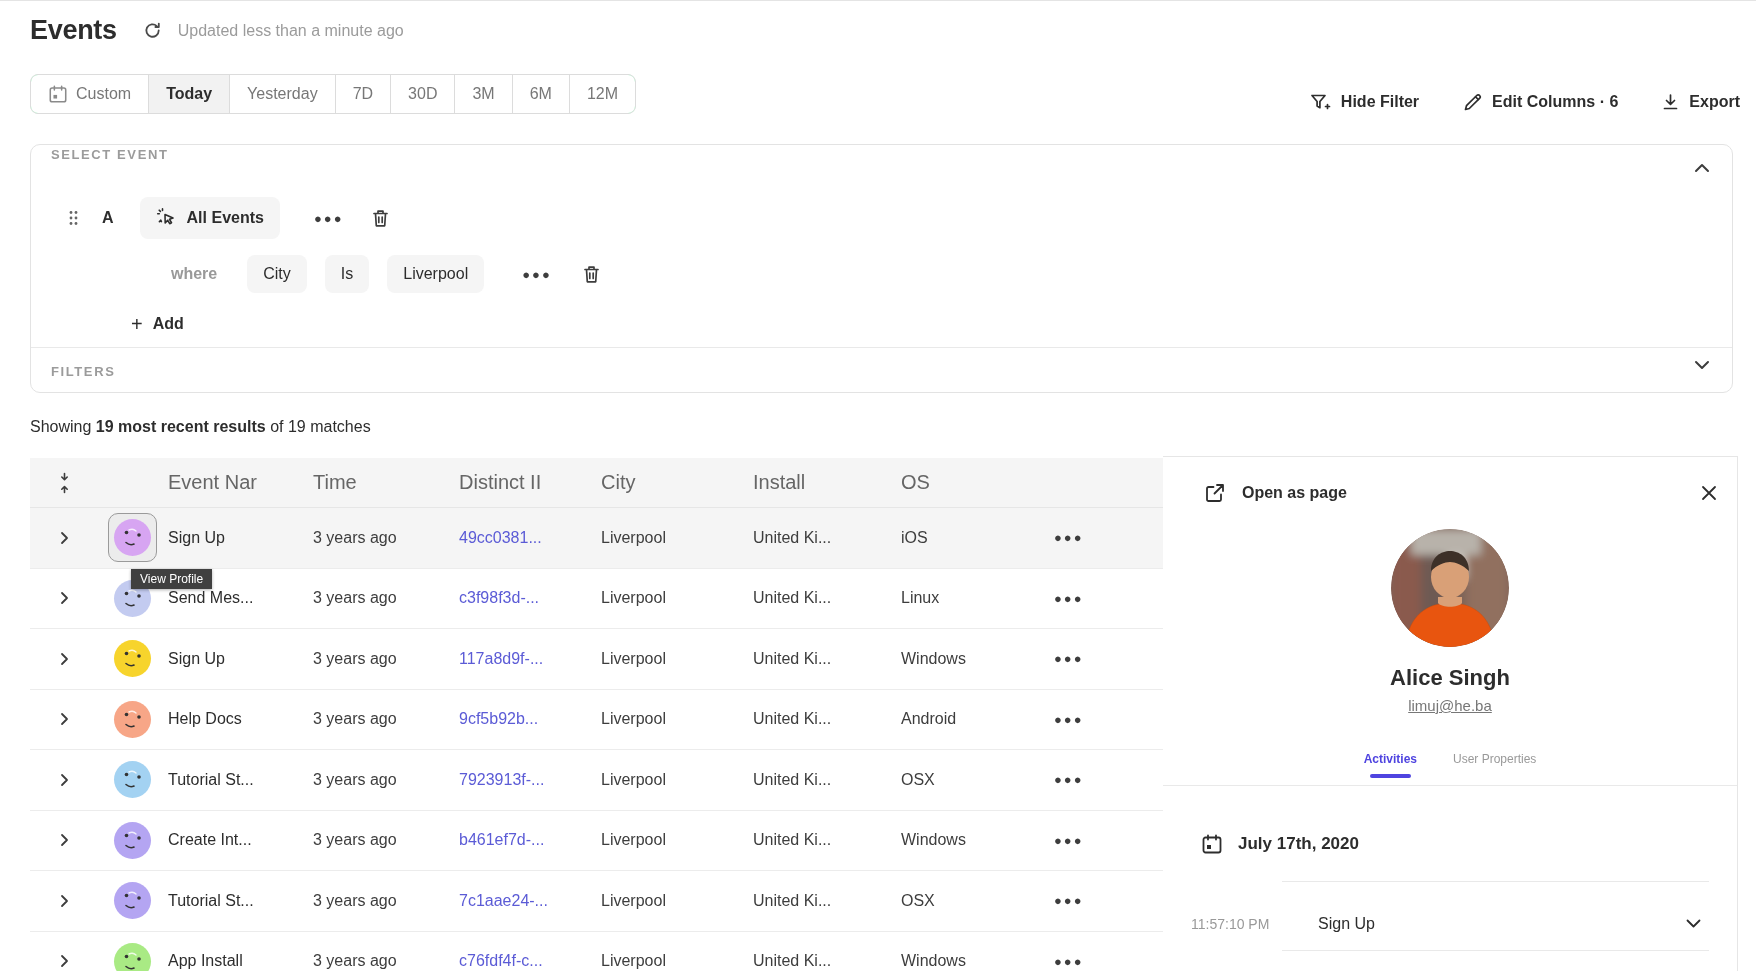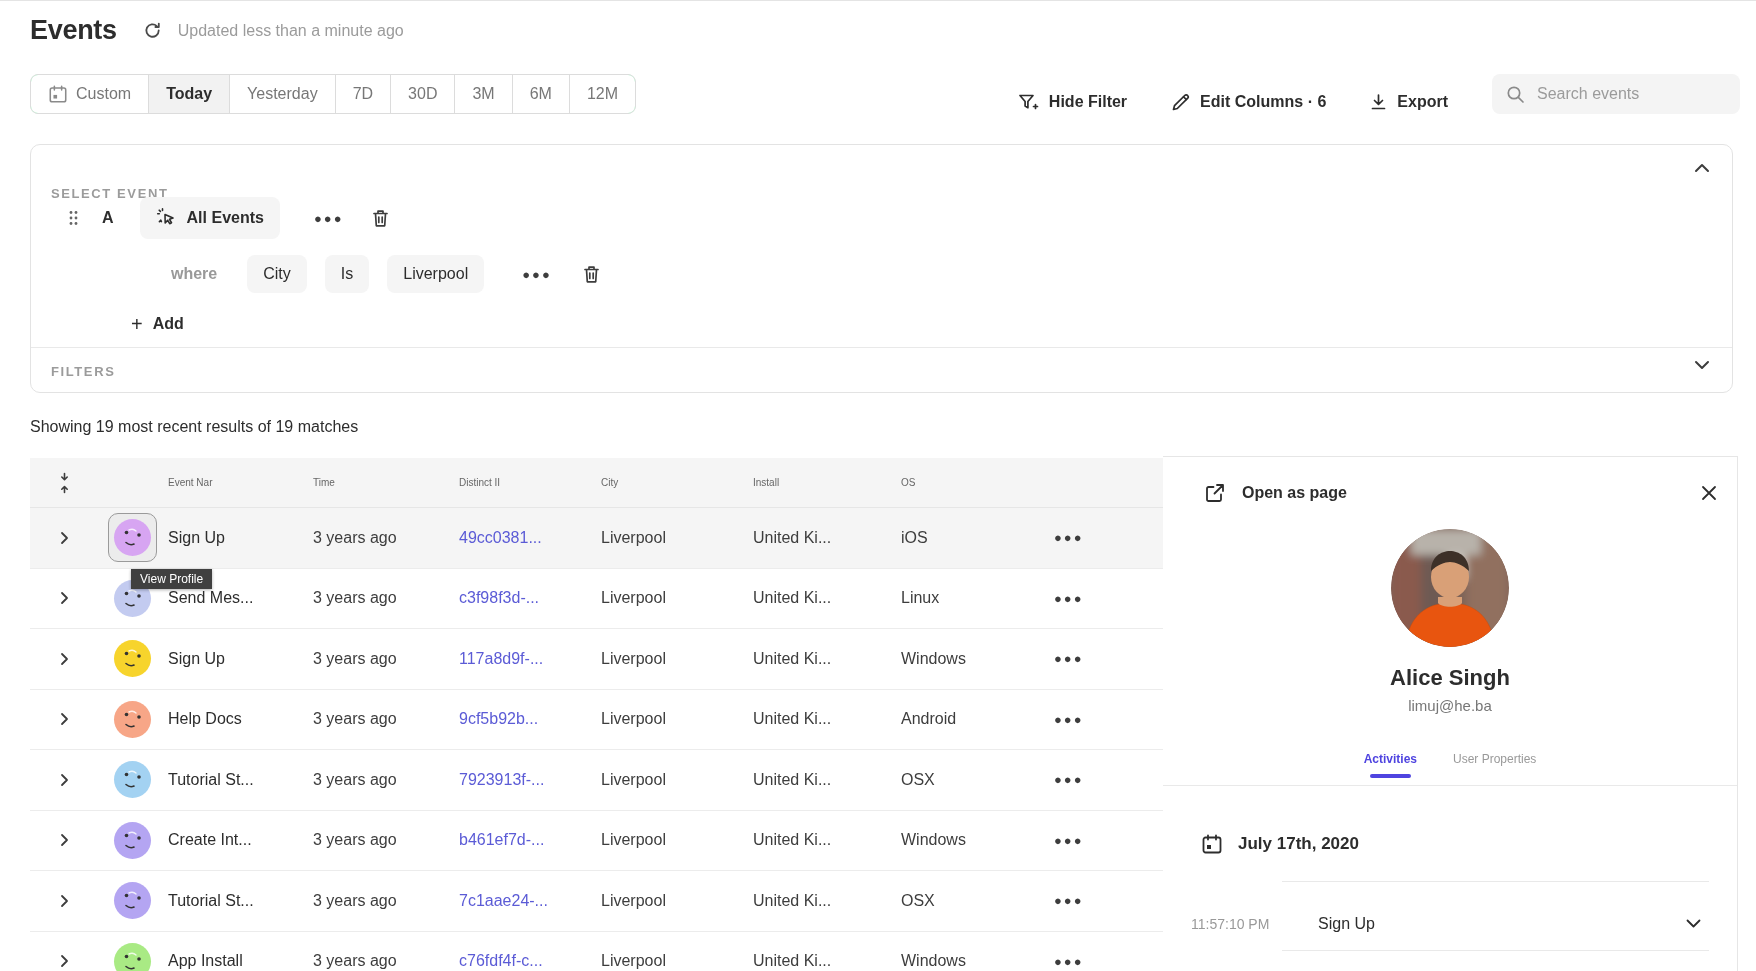--- a/index.html
+++ b/index.html
@@ -26,21 +26,21 @@
   .right-tools { display:flex; align-items:center; gap:44px; }
   .tool-btn { display:flex; align-items:center; gap:10px; font-size:16px; font-weight:600; color:#2d2d2d; cursor:pointer; white-space:nowrap;margin-top:16px; }
   .search-box { display:flex; align-items:center; gap:12px; width:248px; height:40px; background:#f4f4f4; border-radius:8px; padding:0 14px; }
   .search-box input { border:none; outline:none; background:transparent; font-size:16px; color:#2d2d2d; width:100%; font-family:"Liberation Sans",sans-serif; }
   .search-box input::placeholder { color:#9b9b9b; }
   .search-box .icon { color:#8a8a8a; }
 
   
   .query-panel { position:absolute; left:30px; top:143px; width:1703px; height:249px; border:1px solid #e3e3e3; border-radius:10px; background:#fff; }
   .section-label { font-size:13px; letter-spacing:1.6px; color:#9b9b9b; font-weight:600; }
-  .qp-head { position:absolute; left:20px; top:2px;margin-top:39px; }
+  .qp-head { position:absolute; left:20px; top:2px; }
   .qp-collapse { position:absolute; right:22px; top:18px; color:#3d3d3d; cursor:pointer; }
   .event-row { position:absolute; left:38px; top:52px; display:flex; align-items:center; }
   .drag-handle { color:#666; cursor:grab; margin-right:24px; }
   .step-letter { font-size:16px; font-weight:600; margin-right:26px; }
   .chip { display:inline-flex; align-items:center; gap:9px; background:#f5f5f5; border-radius:8px; padding:10px 16px; font-size:16px; cursor:pointer; white-space:nowrap; }
   .chip.bold { font-weight:700; }
   .dots-btn { font-size:13px; letter-spacing:2px; font-weight:700; color:#3d3d3d; cursor:pointer; padding:0 6px; }
   .trash-btn { color:#3d3d3d; cursor:pointer; }
   .event-row .dots-btn { margin:0 22px 0 28px; }
   .where-row { position:absolute; left:140px; top:110px; display:flex; align-items:center; }
@@ -48,25 +48,25 @@
   .where-row .chip { margin-right:18px; }
   .where-row .dots-btn { margin:0 24px 0 14px; }
   .add-row { position:absolute; left:100px; top:169px; display:flex; align-items:center; gap:10px; font-size:16px; font-weight:600; cursor:pointer; }
   .add-plus { font-size:20px; font-weight:400; line-height:1; color:#2d2d2d; }
   .qp-divider { position:absolute; left:0; right:0; top:202px; border-top:1px solid #e9e9e9; }
   .filters-label { position:absolute; left:20px; top:219px; }
   .filters-collapse { position:absolute; right:22px; top:215px; color:#3d3d3d; cursor:pointer; }
 
   
   .results-line { position:absolute; left:30px; top:417px; font-size:16px; color:#2d2d2d; }
-  .results-line b { font-weight:400; }
+  .results-line b { font-weight:700; }
 
   
   .table-wrap { position:absolute; left:30px; top:457px; width:1133px; }
-  .thead { display:flex; align-items:center; height:50px; background:#f5f5f5; font-size:10px; color:#666; border-bottom:1px solid #e6e6e6; }
+  .thead { display:flex; align-items:center; height:50px; background:#f5f5f5; font-size:20px; color:#666; border-bottom:1px solid #e6e6e6; }
   .trow { display:flex; align-items:center; height:60.5px; background:#fff; border-bottom:1px solid #ececec; font-size:16px; }
   .trow.hovered { background:#f5f5f5; }
   .c-expand { width:68px; display:flex; justify-content:center; }
   .c-avatar { width:68px; display:flex; justify-content:center; }
   .c-event { width:147px; padding-left:2px; }
   .c-time  { width:146px; }
   .c-id    { width:142px; }
   .c-city  { width:152px; }
   .c-country{ width:148px; }
   .c-os    { width:120px; }
@@ -80,21 +80,21 @@
   .cell-muted { color:#3d3d3d; }
   .row-dots { font-size:13px; letter-spacing:2px; font-weight:700; color:#3d3d3d; cursor:pointer; }
   .profile-tooltip { position:absolute; left:101px; top:111px; background:#404040; color:#fff; font-size:12px; padding:3px 9px; border-radius:0; white-space:nowrap; z-index:5; box-shadow:0 1px 3px rgba(0,0,0,.3); }
 
   
   .profile-panel { position:absolute; left:1163px; top:455px; width:575px; height:516px; background:#fff; border-top:1px solid #e6e6e6; border-right:1px solid #e6e6e6; }
   .pp-head { position:absolute; left:42px; top:26px; display:flex; align-items:center; gap:17px; font-size:16px; font-weight:600; cursor:pointer; }
   .pp-close { position:absolute; right:20px; top:28px; color:#2d2d2d; cursor:pointer; }
   .pp-photo { position:absolute; left:50%; transform:translateX(-50%); top:72px; width:118px; height:118px; border-radius:50%; overflow:hidden; }
   .pp-name { position:absolute; left:0; right:0; top:208px; text-align:center; font-size:22px; font-weight:700; }
-  .pp-email { position:absolute; left:0; right:0; top:240px; text-align:center; font-size:15px; color:#777; }
+  .pp-email { position:absolute; left:0; right:0; top:240px; text-align:center; font-size:15px; color:#777;text-decoration:underline; }
   .pp-tabs { position:absolute; left:0; right:0; top:295px; display:flex; justify-content:center; gap:36px; font-size:12px; }
   .pp-tab { color:#999; cursor:pointer; padding-bottom:12px; position:relative; }
   .pp-tab.active { color:#4f44e0; font-weight:700; }
   .pp-tab.active::after { content:""; position:absolute; left:6px; right:6px; bottom:0; height:4px; background:#4f44e0; border-radius:2px; }
   .pp-tabs-divider { position:absolute; left:0; right:0; top:328px; border-top:1px solid #e9e9e9; }
   .pp-date-row { position:absolute; left:38px; top:376px; display:flex; align-items:center; gap:15px; font-size:17px; font-weight:700; }
   .pp-date-row .icon { color:#2d2d2d; }
   .pp-div1 { position:absolute; left:119px; right:28px; top:424px; border-top:1px solid #e9e9e9; }
   .pp-activity { position:absolute; left:28px; right:28px; top:440px; height:53px; display:flex; align-items:center; }
   .pp-time { width:91px; font-size:14px; color:#999; }
@@ -179,29 +179,20 @@
         <span>Edit Columns · 6</span>
       </div>
       <div class="tool-btn">
         <span class="icon">
           <svg width="17" height="18" viewBox="0 0 17 18" fill="none" stroke="#2d2d2d" stroke-width="1.7" stroke-linecap="round" stroke-linejoin="round">
             <path d="M8.5 2v9M4.5 7.5L8.5 11.3 12.5 7.5"></path>
               <path d="M2.5 15.5h12"></path>
           </svg>
         </span>
         <span>Export</span>
-      </div>
-      <div class="search-box">
-        <span class="icon">
-          <svg width="19" height="19" viewBox="0 0 19 19" fill="none" stroke="#8a8a8a" stroke-width="1.7" stroke-linecap="round">
-            <circle cx="8" cy="8" r="5.7"></circle>
-              <path d="M12.3 12.3L17 17"></path>
-          </svg>
-        </span>
-        <input type="text" placeholder="Search events" style="">
       </div>
     </div>
   </div>
 
   <div class="query-panel">
     <div class="qp-head section-label">SELECT EVENT</div>
     <span class="icon qp-collapse">
       <svg width="16" height="10" viewBox="0 0 16 10" fill="none" stroke="#3d3d3d" stroke-width="2" stroke-linecap="round" stroke-linejoin="round">
           <polyline points="2,8 8,2 14,8"></polyline>
         </svg>

